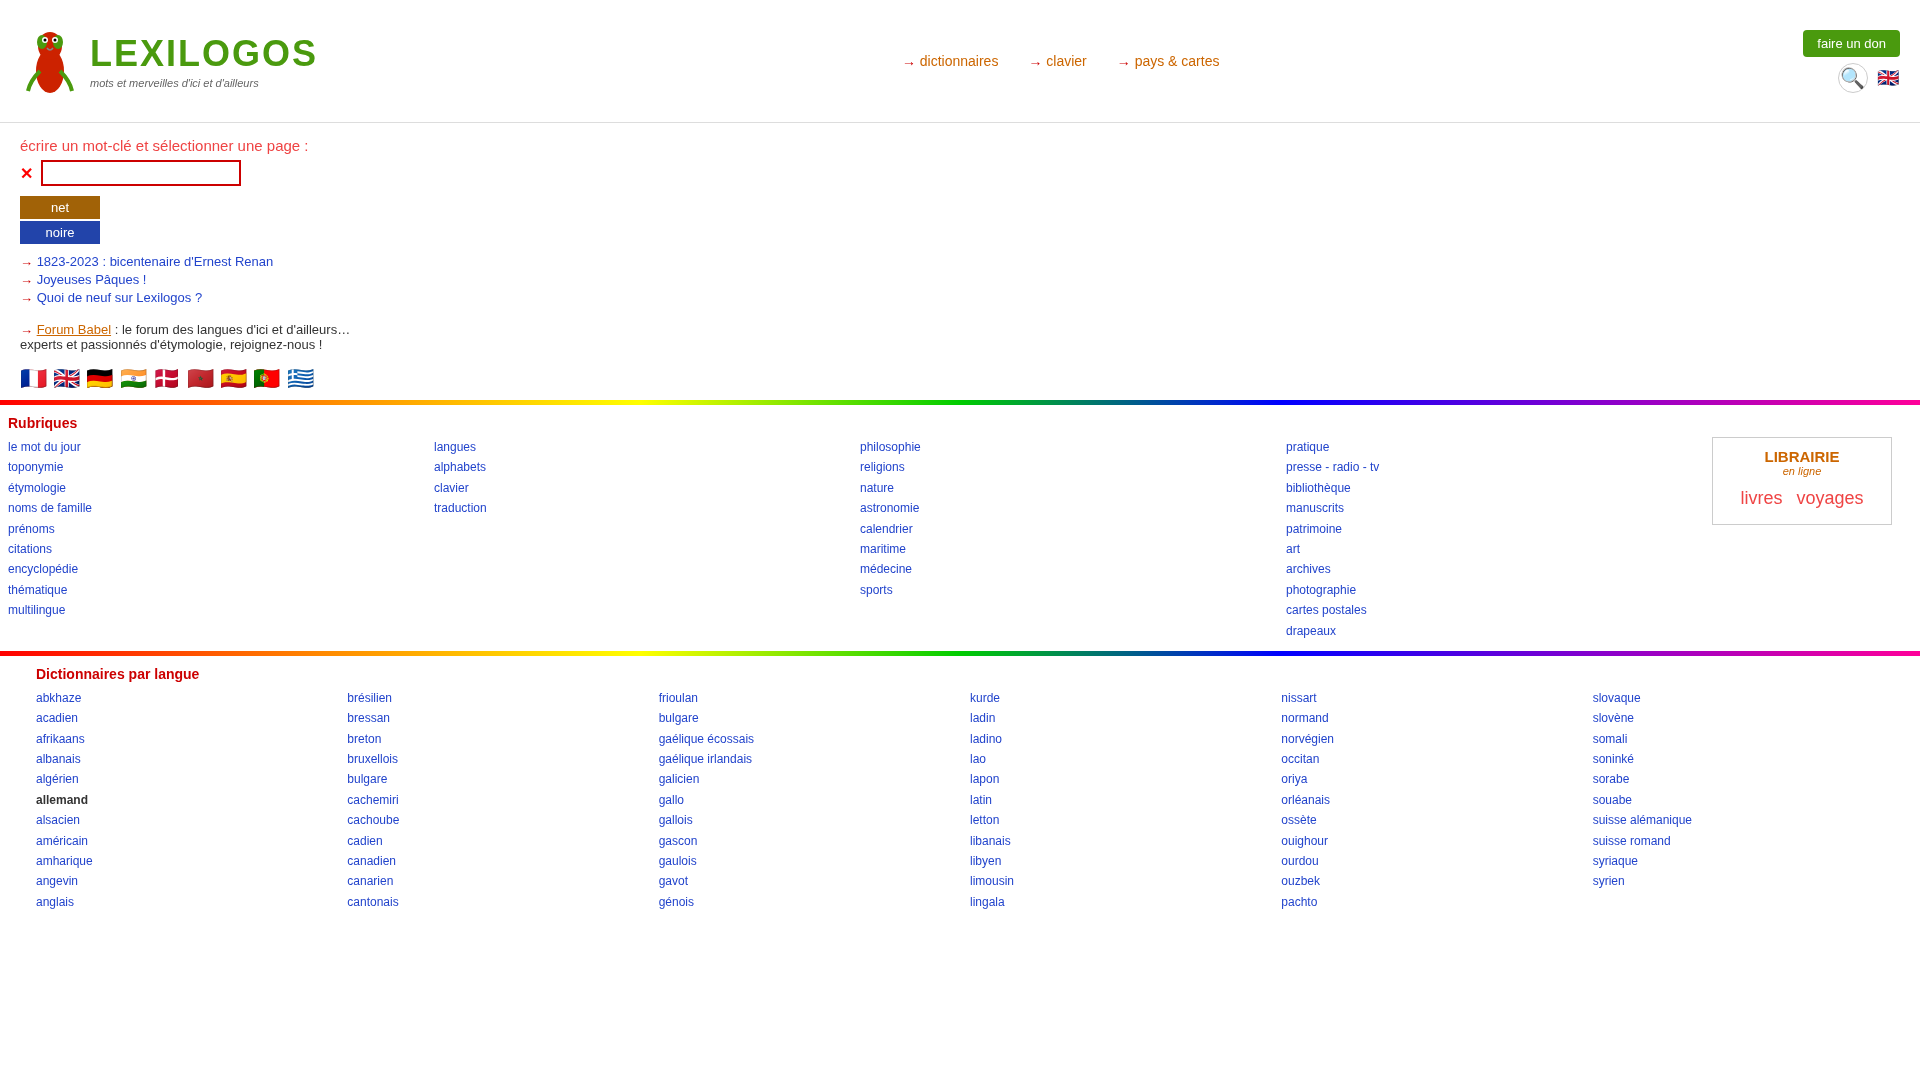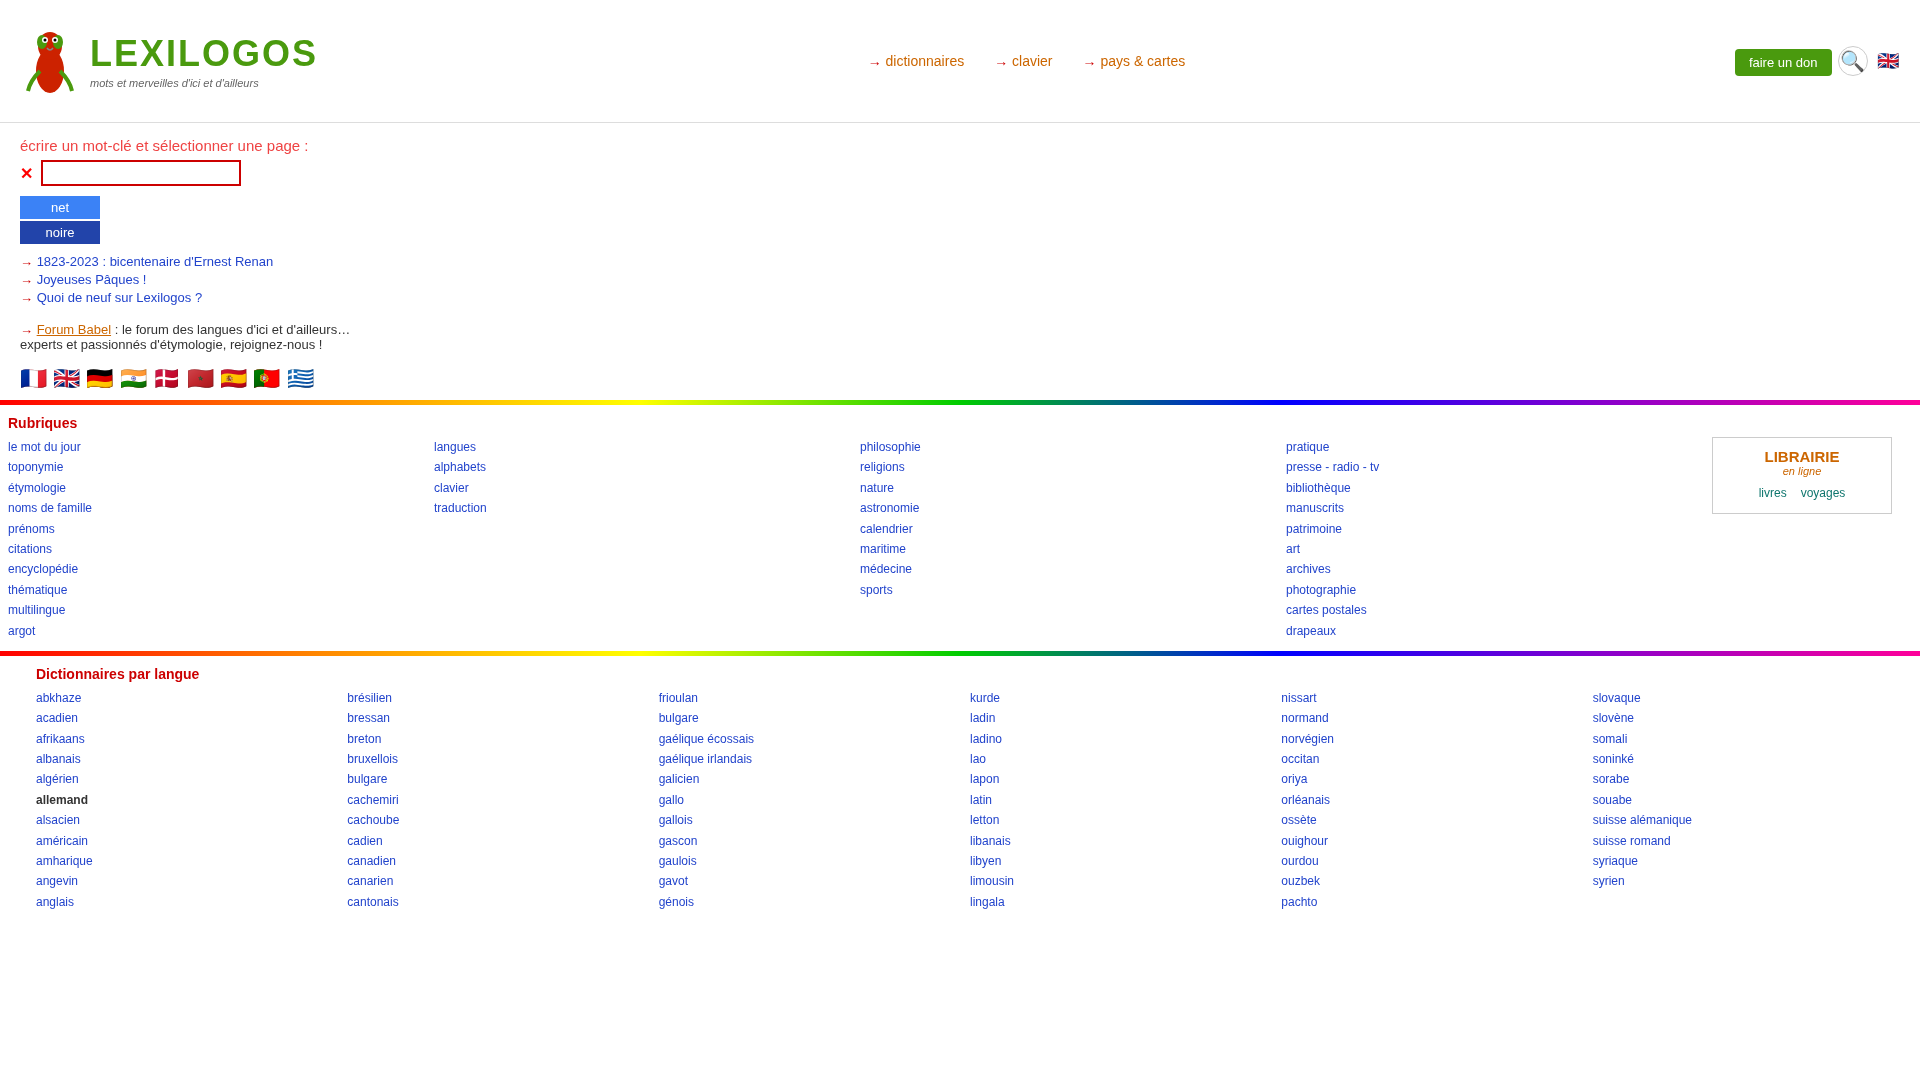--- a/index.html
+++ b/index.html
@@ -5,32 +5,32 @@
     * { margin: 0; padding: 0; box-sizing: border-box; }
     body { font-family: Arial, Helvetica, sans-serif; font-size: 13px; background: #fff; color: #333; }
     
     
     #header { display: flex; align-items: center; justify-content: space-between; padding: 16px 20px; border-bottom: 1px solid #ddd; }
     #logo-area { display: flex; align-items: center; }
     #logo-text { color: #4a9a0e; font-size: 36px; font-weight: bold; letter-spacing: 2px; }
     #logo-subtitle { color: #666; font-size: 11px; font-style: italic; margin-top: 2px; }
     #nav-links { display: flex; gap: 30px; font-size: 14px; }
     #nav-links a { color: #cc6600; text-decoration: none; }
-    #header-right { display: flex; flex-direction: row; align-items: flex-end; gap: 6px; }
+    #header-right { display: flex; flex-direction: column; align-items: flex-end; gap: 6px; }
     #donate-btn { background: #4a9a0e; color: #fff; padding: 6px 14px; border-radius: 4px; font-size: 13px; text-decoration: none; }
     #search-icon-btn { font-size: 20px; cursor: pointer; color: #666; border: 1px solid #ccc; border-radius: 50%; width: 30px; height: 30px; display: flex; align-items: center; justify-content: center; }
     #flag-en { font-size: 18px; }
     
     
     #search-area { padding: 14px 20px 10px 20px; }
     #search-label { font-size: 15px; color: #ef4444; margin-bottom: 6px; }
     #search-row { display: flex; align-items: center; gap: 8px; margin-bottom: 10px; }
     #clear-btn { color: red; cursor: pointer; font-size: 16px; font-weight: bold; }
     #search-input { border: 2px solid #cc0000; width: 200px; height: 26px; padding: 2px 4px; font-size: 13px; }
-    #btn-net { background: #3b82f6; color: #fff; border: none; padding: 4px 10px; cursor: pointer; font-size: 13px; display: block; width: 80px; margin-bottom: 2px; }
+    #btn-net { background: #a16207; color: #fff; border: none; padding: 4px 10px; cursor: pointer; font-size: 13px; display: block; width: 80px; margin-bottom: 2px; }
     #btn-noire { background: #2244aa; color: #fff; border: none; padding: 4px 10px; cursor: pointer; font-size: 13px; display: block; width: 80px; }
     
     
     #news-area { padding: 0 20px 10px 20px; }
     #news-title { font-size: 13px; font-weight: bold; color: #333; margin-bottom: 6px; }
     #news-area a { color: #2244cc; text-decoration: none; font-size: 13px; display: block; margin-bottom: 3px; }
     
     
     #forum-area { padding: 4px 20px 10px 20px; font-size: 13px; }
     #forum-area a { color: #cc6600; }
@@ -46,21 +46,21 @@
     #rubriques-title { color: #cc0000; font-weight: bold; font-size: 14px; margin-bottom: 6px; }
     #rubriques-cols { display: flex; gap: 0; }
     .rub-col { flex: 1; vertical-align: top; }
     .rub-col a { color: #2244cc; text-decoration: none; font-size: 12px; display: block; line-height: 1.7; }
     
     
     #librairie-box { border: 1px solid #ccc; padding: 10px 14px; text-align: center; width: 180px; }
     #librairie-title { color: #cc6600; font-size: 15px; font-weight: bold; }
     #librairie-subtitle { color: #cc6600; font-size: 11px; font-style: italic; }
     #librairie-links { display: flex; gap: 14px; justify-content: center; margin-top: 6px; }
-    #librairie-links a { color: #0f766e; font-size: 12px; text-decoration: none; }
+    #librairie-links a { color: #ef4444; font-size: 18px; text-decoration: none; }
     
     
     #dict-lang { padding: 6px 36px; }
     #dict-lang-title { color: #cc0000; font-weight: bold; font-size: 14px; margin-bottom: 6px; }
     #dict-lang-cols { display: flex; gap: 20px; }
     .dict-col { flex: 1; }
     .dict-col a { color: #2244cc; text-decoration: none; font-size: 12px; display: block; line-height: 1.7; }
     .dict-col a.bold { font-weight: bold; color: #333; }
     
     
@@ -166,21 +166,20 @@
     <div class="rub-col" id="rub-col-1">
         <a href="#">le mot du jour</a>
         <a href="#">toponymie</a>
         <a href="#">étymologie</a>
         <a href="#">noms de famille</a>
         <a href="#">prénoms</a>
         <a href="#">citations</a>
         <a href="#">encyclopédie</a>
         <a href="#">thématique</a>
         <a href="#">multilingue</a>
-        <a href="#">argot</a>
       </div>
     <div class="rub-col" id="rub-col-2">
         <a href="#">langues</a>
         <a href="#">alphabets</a>
         <a href="#">clavier</a>
         <a href="#">traduction</a>
       </div>
     <div class="rub-col" id="rub-col-3">
         <a href="#">philosophie</a>
         <a href="#">religions</a>

